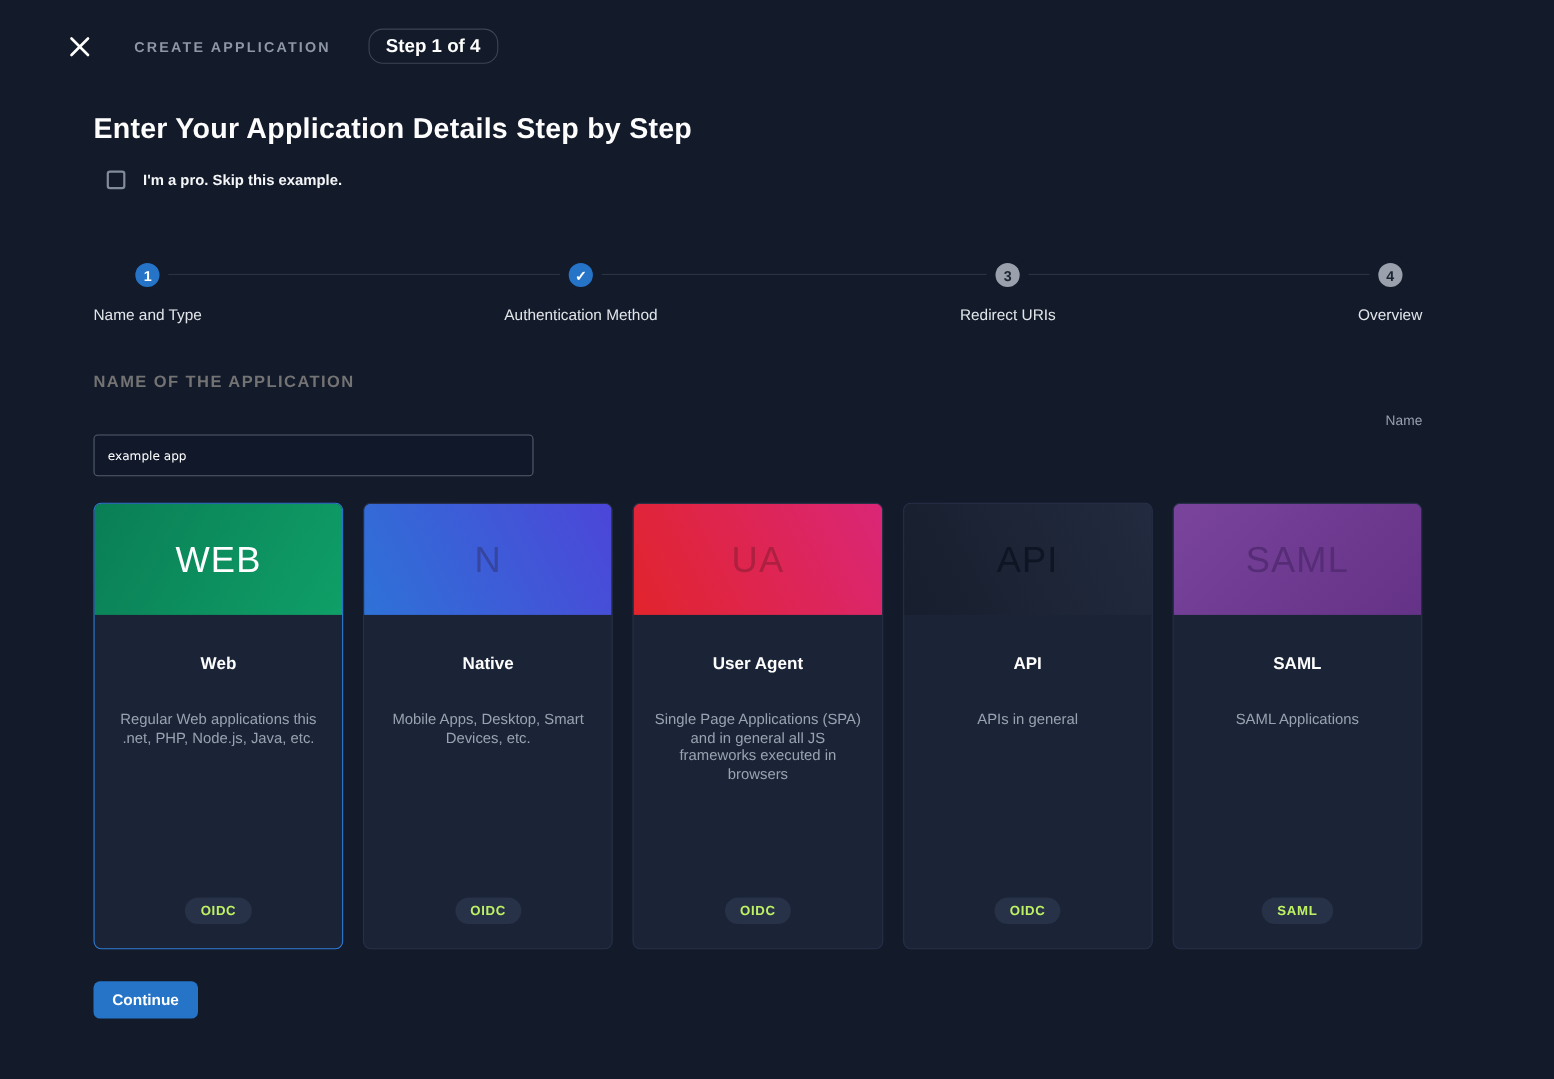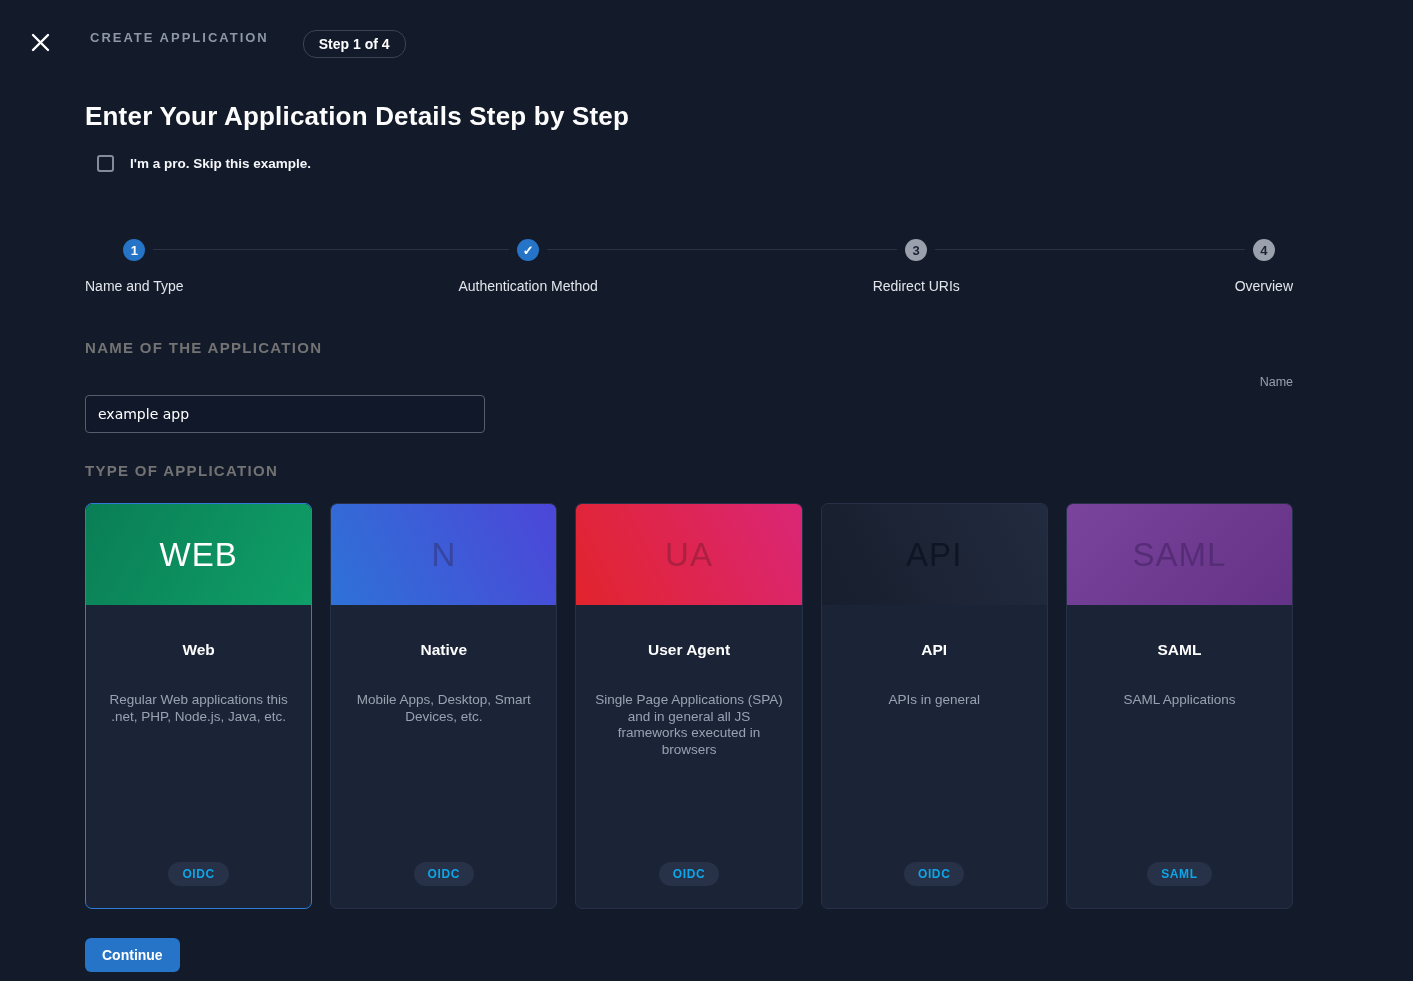--- a/index.html
+++ b/index.html
@@ -5,32 +5,32 @@
   * { margin:0; padding:0; box-sizing:border-box; }
   html,body { width:1413px; height:981px; }
   body {
     background:#131a2a;
     color:#fff;
     font-family:"Liberation Sans", sans-serif;
     overflow:hidden;
     position:relative;
   }
   
-  .topbar { display:flex; align-items:flex-start; padding:30px 0 0 28px; height:54px; }
+  .topbar { display:flex; align-items:center; padding:30px 0 0 28px; height:54px;margin-left:32px; }
   .close-btn {
     width:24px; height:24px; background:transparent; border:none; cursor:pointer;
     display:flex; align-items:center; justify-content:center; padding:0; color:#fff;
   }
   .topbar-title {
     margin-left:38px; font-size:13px; font-weight:700; letter-spacing:2px;
     color:#8d97a5; text-transform:uppercase;
   }
   .step-pill {
     margin-left:34px; border:1px solid #3c4555; border-radius:13px;
-    padding:5px 15px; font-size:14px; font-weight:700; color:#fff; background:transparent;
+    padding:5px 15px; font-size:17px; font-weight:700; color:#fff; background:transparent;
   }
   
   .content { margin-left:85px; width:1208px; }
   h1 { margin-top:47px; font-size:26px; font-weight:600; letter-spacing:.2px; color:#fdfdfd; }
   .skip-row { display:flex; align-items:center; margin-top:23px; margin-left:12px; cursor:pointer; }
   .checkbox {
     width:17px; height:17px; border:2px solid #828c9a; border-radius:3px; background:transparent;
     flex:none; cursor:pointer;
   }
   .skip-label { margin-left:16px; font-size:13.5px; font-weight:700; color:#f4f6f8; }
@@ -48,21 +48,21 @@
   .step-label { margin-top:17px; font-size:14px; color:#e2e6ea; }
   
   .section-title {
     margin-top:44px; font-size:15px; font-weight:700; letter-spacing:1.3px;
     color:#737373; text-transform:uppercase;
   }
   .field-label { margin-top:19px; font-size:12.5px; color:#96a0ae;text-align:right; }
   .text-input {
     display:block; margin-top:6px; width:400px; height:38px;
     background:#10182a; border:1px solid #545e6d; border-radius:4px;
-    color:#fff; font-size:14px; font-family:"DejaVu Sans", sans-serif;
+    color:#fff; font-size:11px; font-family:"DejaVu Sans", sans-serif;
     padding:0 12px; outline:none;
   }
   .section-title.second { margin-top:29px; }
   
   .cards { display:flex; gap:18px; margin-top:24px; }
   .card {
     flex:1 1 0; height:406px; border-radius:7px; background:#1b2436;
     border:1px solid #273049; display:flex; flex-direction:column; overflow:hidden; cursor:pointer;
   }
   .card.selected { border:1px solid #2e7cd6; }
@@ -70,21 +70,21 @@
     height:101px; flex:none; display:flex; align-items:center; justify-content:center;
     font-size:33px; font-weight:400; letter-spacing:1px;
   }
   .card-body { flex:1; display:flex; flex-direction:column; align-items:center; padding:0 16px 22px; }
   .card-title { margin-top:36px; font-size:15.5px; font-weight:700; color:#fdfdfd; }
   .card-desc {
     margin-top:33px; font-size:13.5px; line-height:1.23; text-align:center; color:#99a2b0;
   }
   .card-badge {
     margin-top:auto; background:#273147; border-radius:12px; padding:5px 14px;
-    font-size:12px; font-weight:700; letter-spacing:.6px; color:#0ea5e9;
+    font-size:12px; font-weight:700; letter-spacing:.6px; color:#bef264;
   }
   
   .continue-btn {
     margin-top:29px; background:#2574c8; color:#fff; border:none; border-radius:6px;
     height:34px; padding:0 17px; font-size:14px; font-weight:700;
     font-family:"Liberation Sans", sans-serif; cursor:pointer;
   }
 </style>
 </head>
 <body>
@@ -127,21 +127,20 @@
         <span class="step-circle">4</span>
         <span class="step-label">Overview</span>
       </div>
     </div>
   </div>
 
   <div class="section-title">NAME OF THE APPLICATION</div>
   <div class="field-label">Name</div>
   <input class="text-input" type="text" value="example app" style="">
 
-  <div class="section-title second">TYPE OF APPLICATION</div>
 
   <div class="cards">
     <div class="card selected">
       <div class="card-banner" style="background: linear-gradient(120deg, rgb(10, 126, 86), rgb(15, 159, 103)); color: rgb(255, 255, 255);">WEB</div>
       <div class="card-body">
         <div class="card-title">Web</div>
         <div class="card-desc">Regular Web applications this .net, PHP, Node.js, Java, etc.</div>
         <div class="card-badge">OIDC</div>
       </div>
     </div>

